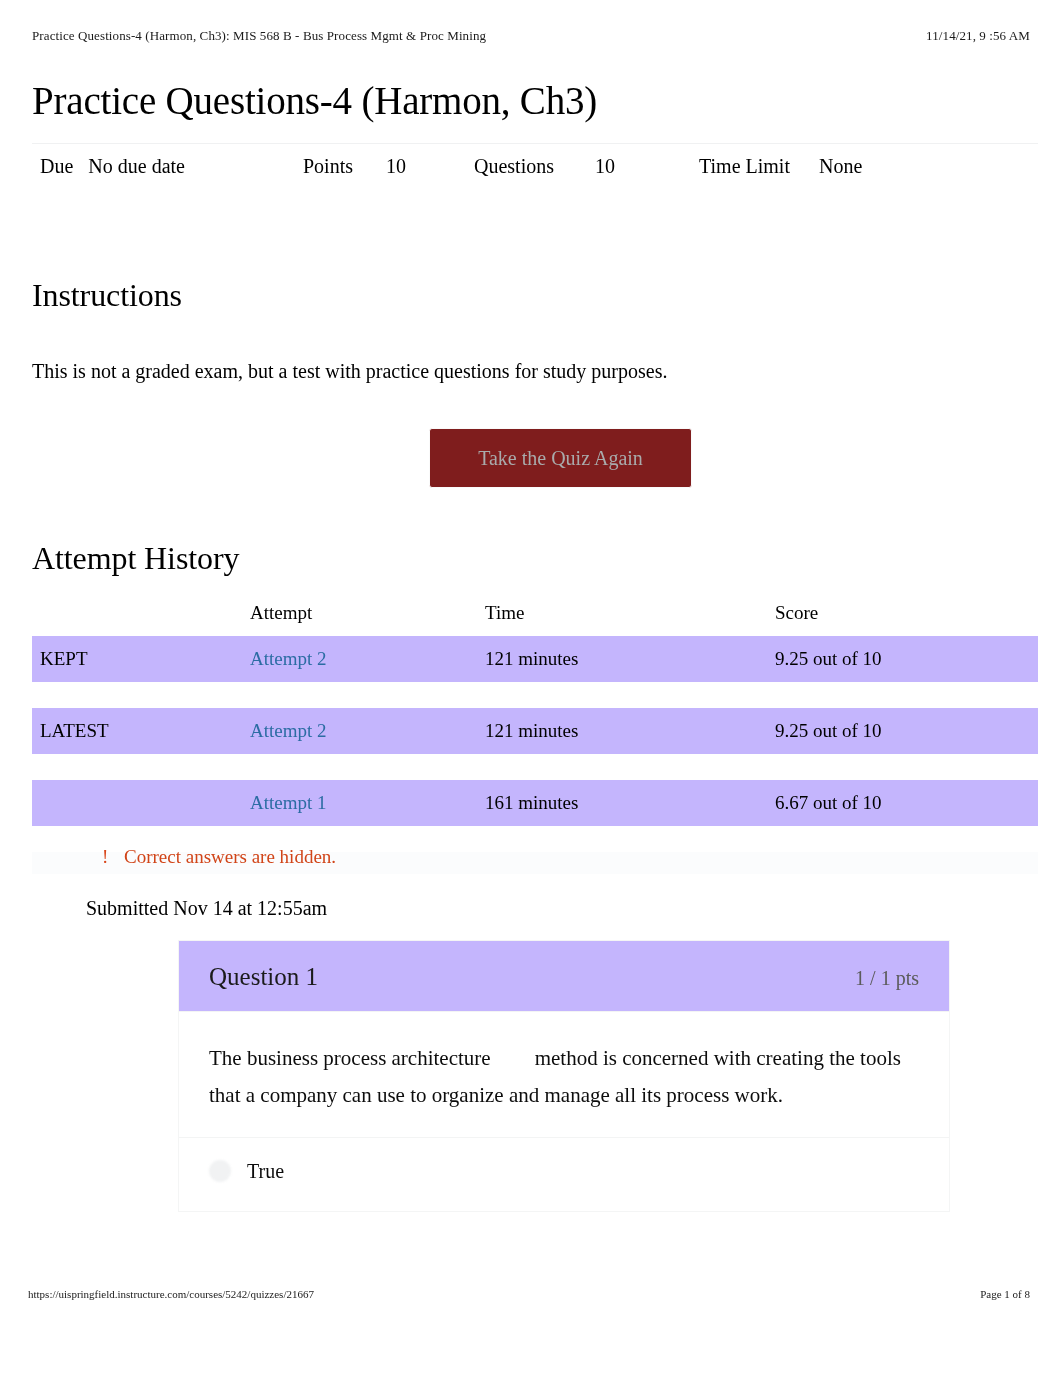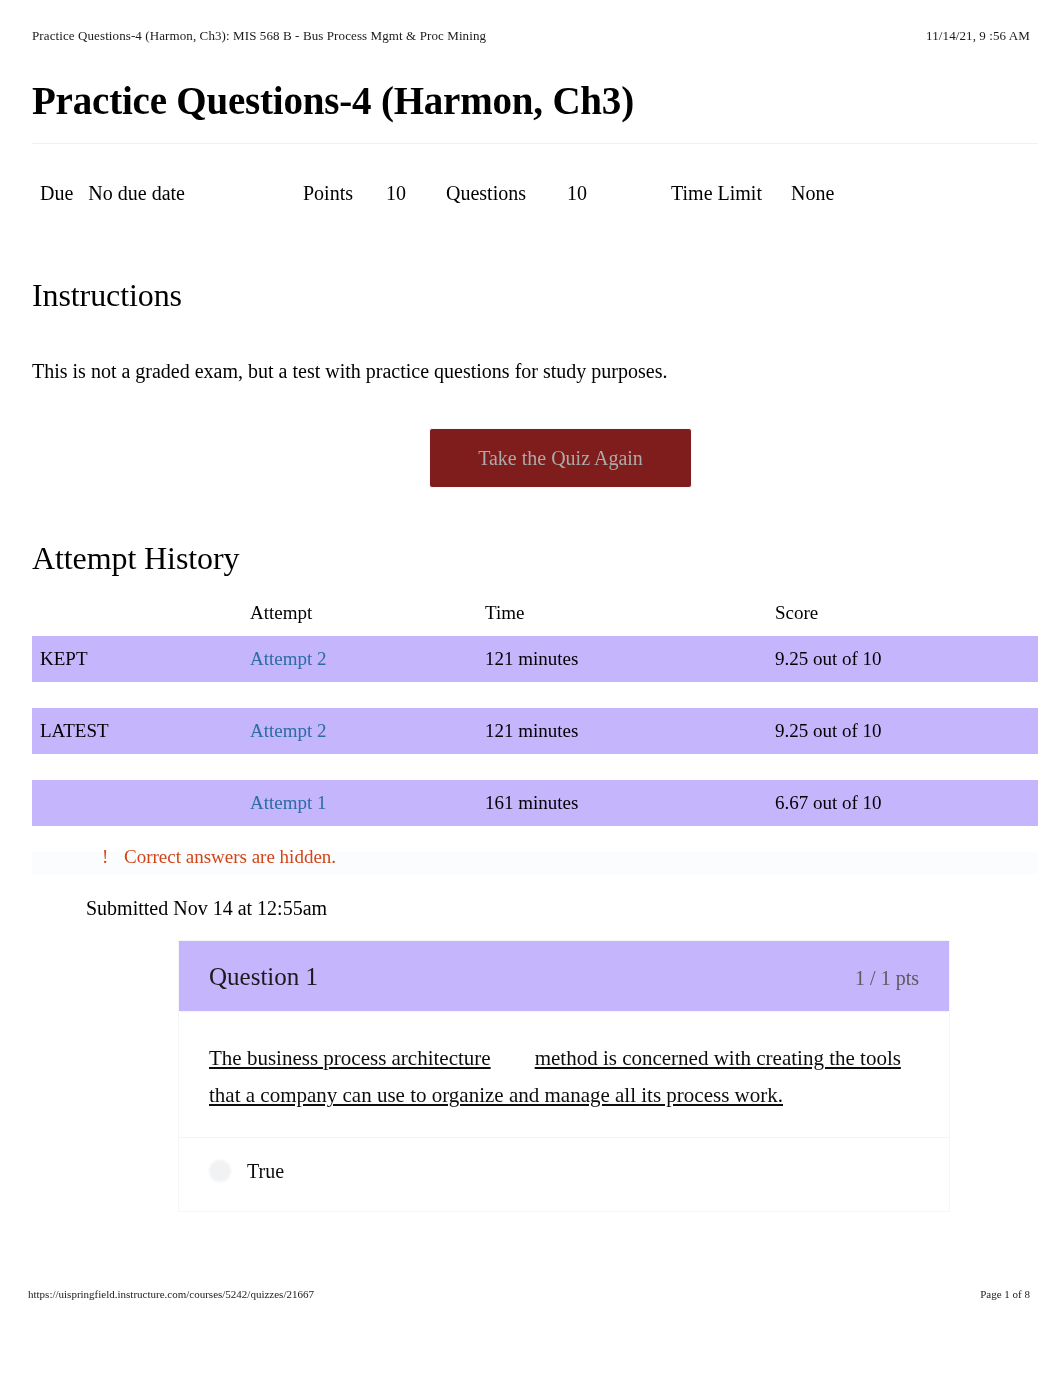--- a/index.html
+++ b/index.html
@@ -46,51 +46,51 @@
   
   .sheet {
     position: absolute;
     left: 32px;
     top: 0;
     width: 1006px;
   }
 
   h1.quiz-title {
     font-size: 39px;
-    font-weight: bold;
+    font-weight: normal;
     margin: 0;
     position: absolute;
     top: 80px;
     left: 0;
     letter-spacing: -0.2px;
     line-height: 1.1;
   }
 
   
   .quiz-meta {
     position: absolute;
     top: 143px;
     left: 0;
     width: 1006px;
     border-top: 1px solid #f0f1f2;
-    padding-top: 30px;
+    padding-top: 3px;
   }
   .meta-row {
     display: flex;
     align-items: baseline;
     font-size: 20px;
     line-height: 1.9;
     white-space: nowrap;
   }
   .meta-label { padding-right: 10px; }
   .meta-value { }
   .mg-due      { margin-left: 8px; }
   .mg-points   { margin-left: 118px; }
   .mg-points .meta-value { margin-left: 18px; }
-  .mg-questions { margin-left: 40px; }
+  .mg-questions { margin-left: 68px; }
   .mg-questions .meta-value { margin-left: 26px; }
   .mg-time     { margin-left: 84px; }
   .mg-time .meta-value { margin-left: 14px; }
   .meta-row2 { margin-left: 8px; }
   .meta-row2 .meta-value { margin-left: 40px; }
 
   
   h2.section-h {
     position: absolute;
     font-size: 32px;
@@ -212,21 +212,20 @@
   }
   .q-points {
     font-size: 20px;
     color: #5b5b5b;
   }
   .q-body {
     padding: 28px 30px 22px 30px;
     font-size: 21px;
     line-height: 1.78;
     color: #0d0d0d;
-    text-decoration: underline;
   }
   .q-body .gap { display: inline-block; width: 44px; }
   .q-answers {
     border-top: 1px solid #f3f4f4;
     padding: 22px 30px 28px 30px;
   }
   .answer-row {
     display: flex;
     align-items: center;
     gap: 16px;

